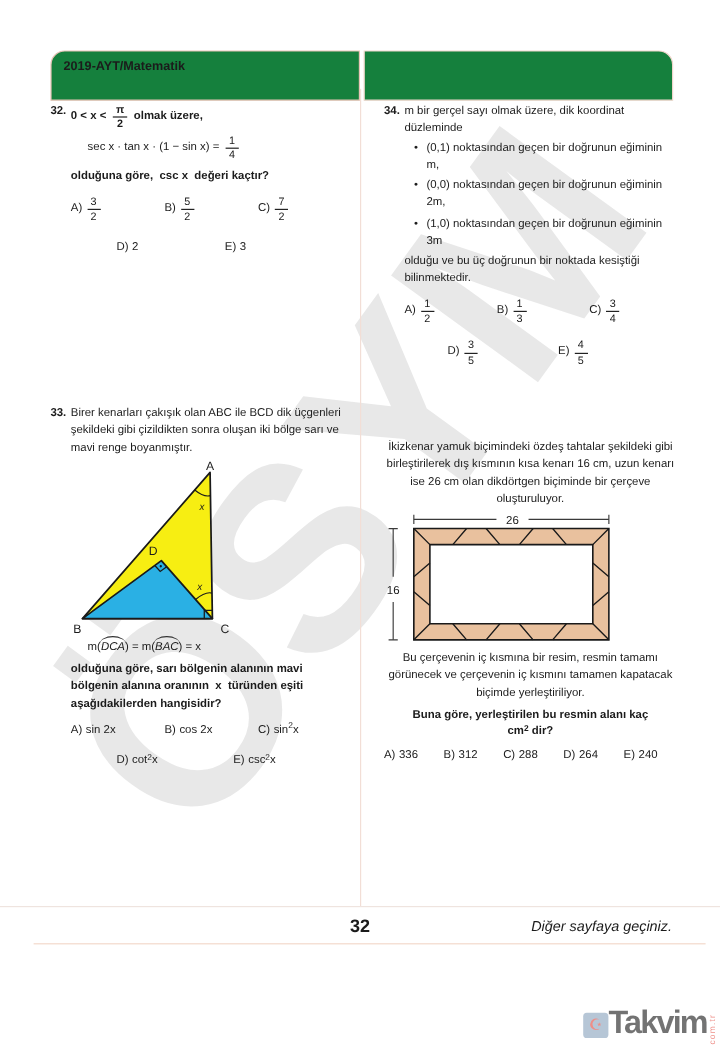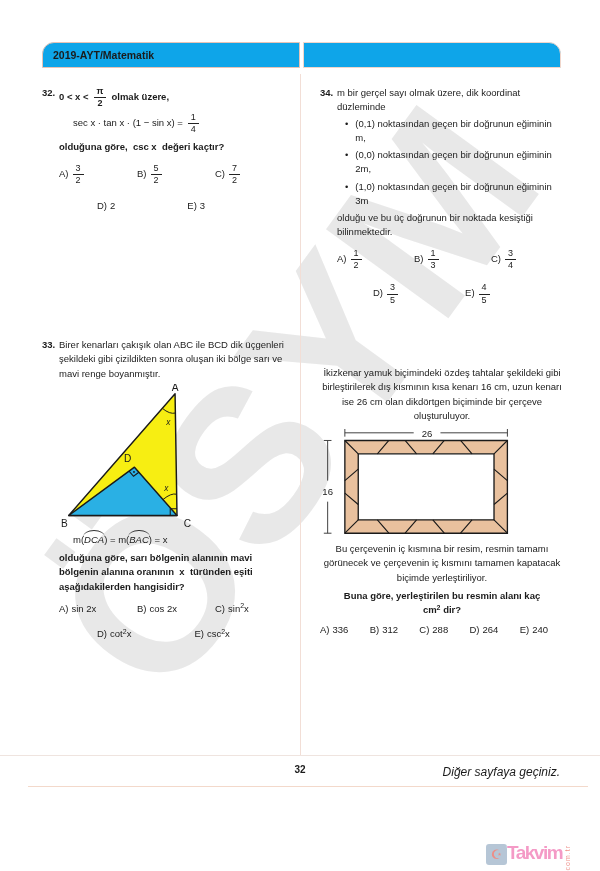--- a/index.html
+++ b/index.html
@@ -1,21 +1,21 @@
 <!DOCTYPE html>
 <html><head>
 <meta charset="utf-8">
 <style>
   html,body{margin:0;padding:0;background:#fff;}
   .page{position:relative;width:600px;height:871px;background:#ffffff;overflow:hidden;
         font-family:"Liberation Sans","DejaVu Sans",sans-serif;color:#1b1b1b;font-size:9.5px;line-height:1.5;}
   
   .watermark-svg{position:absolute;left:0;top:0;z-index:0;pointer-events:none;}
   
-  .hdr-box{position:absolute;top:42px;height:26px;background:#0ea5e9;box-sizing:border-box;z-index:1;}
+  .hdr-box{position:absolute;top:42px;height:42px;background:#15803d;box-sizing:border-box;z-index:1;}
   .hdr-left{left:42px;width:258px;border:1px solid #e7c3b6;border-top-left-radius:12px;}
   .hdr-right{left:303px;width:258px;border:1px solid #f0d6cb;border-top-right-radius:12px;}
   .hdr-title{font-weight:bold;font-size:10.5px;line-height:24px;padding-left:10px;}
   .divider-v{position:absolute;left:300px;top:74px;width:1px;height:681px;background:#f2ded6;z-index:1;}
   
   .q{position:absolute;z-index:1;}
   .qrow{display:flex;}
   .qnum{flex:none;width:17px;font-weight:bold;}
   .qbody{flex:1;}
   .bold{font-weight:bold;}
@@ -31,28 +31,28 @@
   .sup{font-size:7px;position:relative;top:-3.5px;}
   .arc{position:relative;display:inline-block;font-style:italic;}
   .arc::before{content:"";position:absolute;left:-1px;right:-1px;top:-3px;height:6px;
                border-top:1.2px solid #333;border-radius:50% 50% 0 0 / 100% 100% 0 0;}
   .b-row{display:flex;gap:7px;padding-left:8px;margin:2px 0 3px 0;}
   .fig{display:block;}
   .q35opts{display:flex;justify-content:space-between;width:228px;margin-top:6px;}
   
   .f-line1{position:absolute;left:0;top:755px;width:600px;height:1px;background:#efe4df;z-index:1;}
   .f-line2{position:absolute;left:28px;top:786px;width:560px;height:1px;background:#f3d9cb;z-index:1;}
-  .f-page{position:absolute;left:0;top:762px;width:600px;text-align:center;font-weight:bold;font-size:10px;z-index:1;}
+  .f-page{position:absolute;left:0;top:762px;width:600px;text-align:center;font-weight:bold;font-size:15px;z-index:1;}
   .f-next{position:absolute;right:40px;top:763px;font-style:italic;font-size:12px;z-index:1;}
   
   .logo{position:absolute;left:486px;top:837px;display:flex;align-items:flex-start;opacity:0.55;z-index:2;}
   .logo-box{width:21px;height:21px;margin-top:7px;background:#7b98b5;border-radius:3px;
             display:flex;align-items:center;justify-content:center;color:#e03226;font-size:13px;
             font-family:"DejaVu Sans",sans-serif;}
-  .logo-name{font-size:19px;font-weight:bold;color:#ec4899;letter-spacing:-1.5px;line-height:31px;text-shadow:0 0 2px #fff;}
+  .logo-name{font-size:27px;font-weight:bold;color:#000000;letter-spacing:-1.5px;line-height:31px;text-shadow:0 0 2px #fff;}
   .logo-domain{writing-mode:vertical-rl;transform:rotate(180deg);font-size:7px;color:#e03226;
                letter-spacing:1px;margin-left:1px;margin-top:8px;}
   svg text{font-family:"Liberation Sans","DejaVu Sans",sans-serif;}
 </style>
 </head>
 <body>
 
 <div class="page">
 
   <svg class="watermark-svg" width="600" height="871" viewBox="0 0 600 871">

